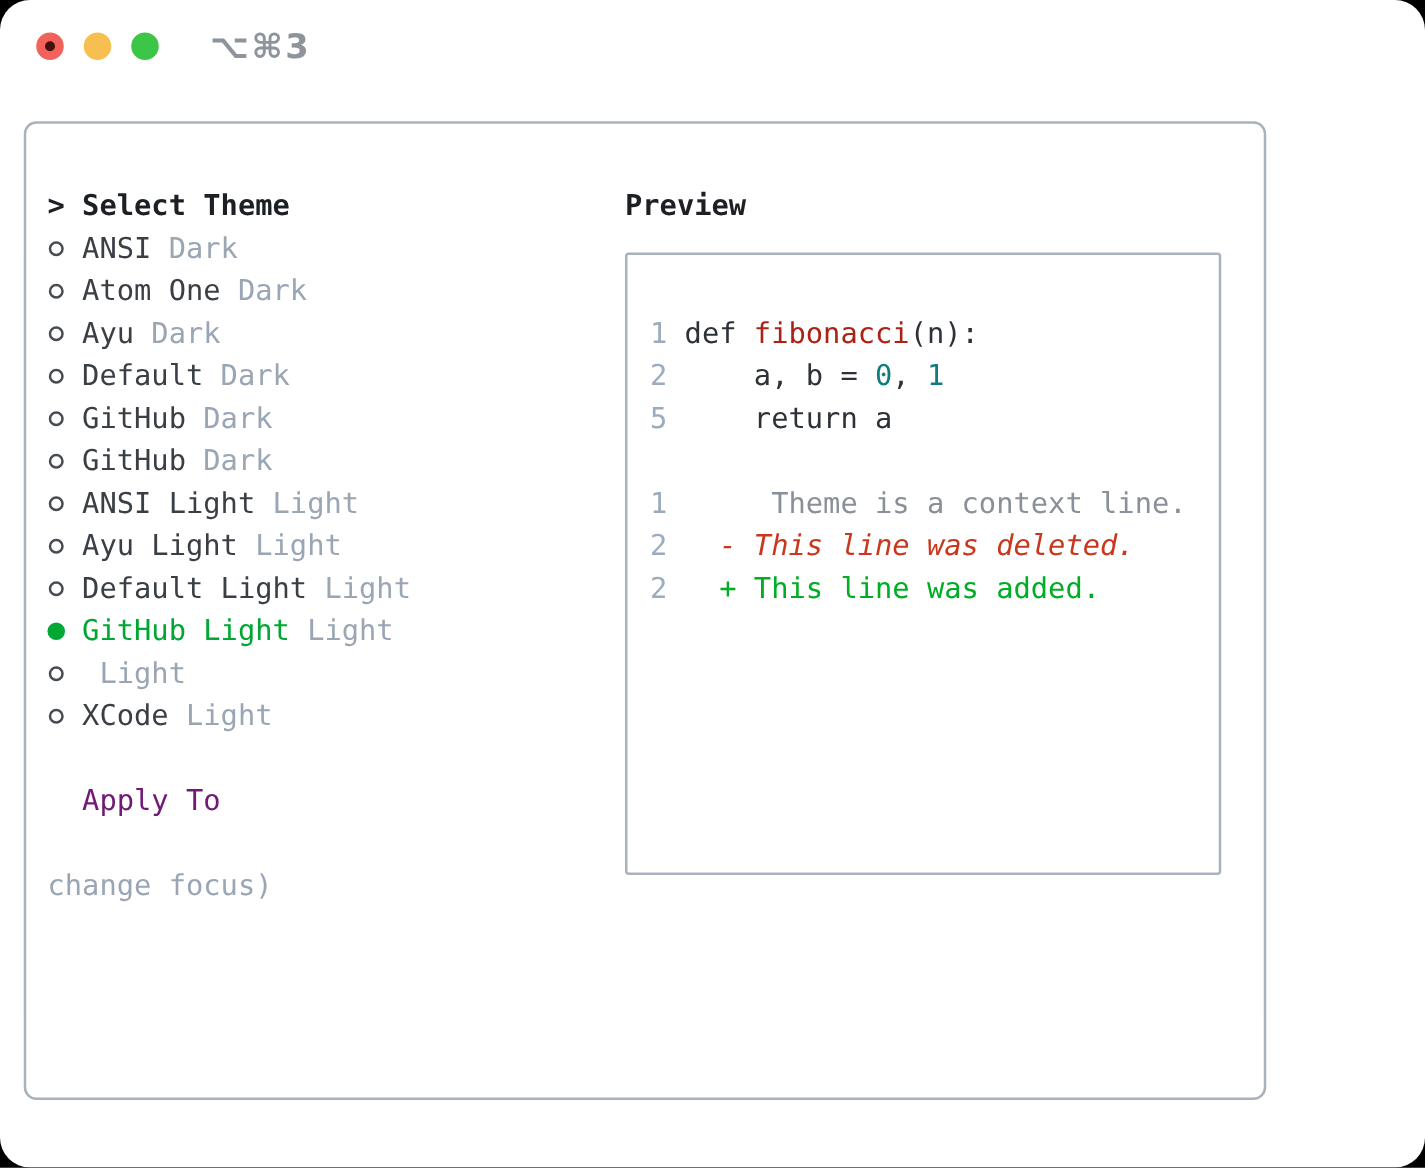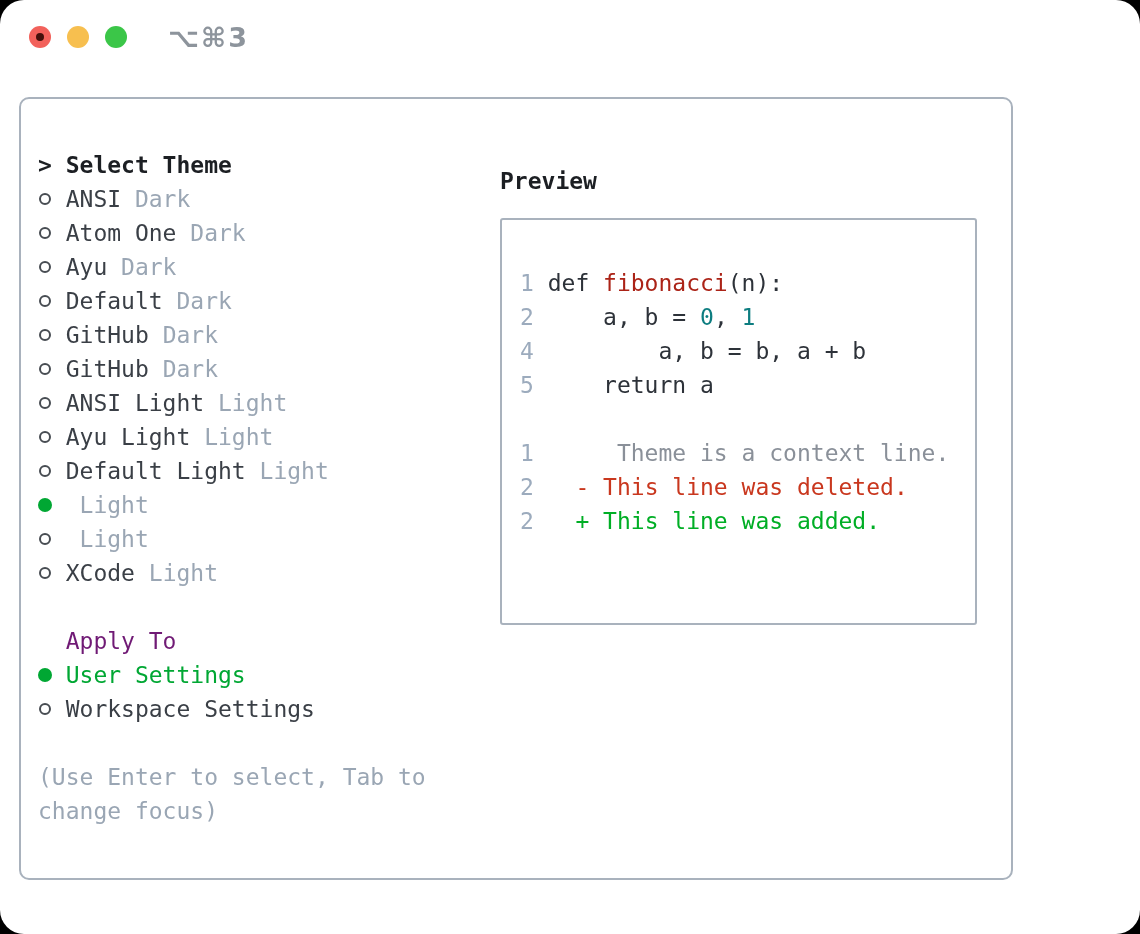--- a/index.html
+++ b/index.html
@@ -19,49 +19,49 @@
     position:absolute;left:168px;top:22px;font-family:"DejaVu Sans",sans-serif;
     font-size:27px;font-weight:600;color:var(--title-gray);letter-spacing:2px;
   }
   
   .panel{
     position:absolute;left:19px;top:97px;width:994px;height:783px;
     box-sizing:border-box;border:2px solid var(--border);border-radius:10px;
     padding:49px 0 0 17px;display:flex;background:#fff;
   }
   .left-col{width:462px;}
-  .right-col{flex:1;margin-top:16px;}
+  .right-col{flex:1;}
   .row{height:34px;line-height:34px;font-size:23px;white-space:pre;display:flex;align-items:center;color:var(--item-text);}
   .row.blank{height:34px;}
   .marker{display:inline-flex;width:27.7px;flex:0 0 27.7px;align-items:center;}
   .ring{width:12px;height:12px;border:2px solid #474c52;border-radius:50%;box-sizing:border-box;margin-left:1px;}
   .dotsel{width:14px;height:14px;border-radius:50%;background:var(--selected-green);}
   .hdr{color:var(--text-dark);font-weight:bold;}
   .prefix{color:var(--text-dark);font-weight:bold;}
   .item-name{color:var(--item-text);}
   .item-name.sel{color:var(--selected-green);}
   .variant{color:var(--muted);}
   .subhdr{color:#701a75;}
   .hint{color:var(--muted);}
   
   .preview-header{margin-left:0;}
   .preview-box{
-    margin-top:20px;width:477px;height:407px;box-sizing:border-box;
+    margin-top:20px;width:477px;height:498px;box-sizing:border-box;
     border:2px solid var(--border);border-radius:3px;background:#fff;
     padding:46px 12px 0 18px;overflow:hidden;
   }
   .pline{height:34px;line-height:34px;font-size:23px;white-space:pre;color:var(--code-fg);}
   .lineno{display:inline-block;width:2ch;color:var(--lineno);}
   .diff-block{margin-top:34px;}
   .c-fg{color:var(--code-fg);}
   .c-red{color:var(--function-red);}
   .c-teal{color:var(--number-teal);}
   .c-blue{color:var(--builtin-blue);}
   .c-context{color:var(--context-gray);}
-  .c-deleted{color:var(--deleted-red);}
+  .c-deleted{color:var(--deleted-red);font-style:italic;}
   .c-added{color:var(--added-green);}
 </style>
 </head>
 <body>
 
 <div class="window">
 
   <div class="titlebar">
     <div class="dot dot-red"></div>
     <div class="dot dot-yellow"></div>
@@ -80,55 +80,49 @@
       <div id="theme-list">
           <div class="row"><span class="marker"><span class="ring"></span></span><span class="item-name">ANSI</span><span class="variant"> Dark</span></div>
           <div class="row"><span class="marker"><span class="ring"></span></span><span class="item-name">Atom One</span><span class="variant"> Dark</span></div>
           <div class="row"><span class="marker"><span class="ring"></span></span><span class="item-name">Ayu</span><span class="variant"> Dark</span></div>
           <div class="row"><span class="marker"><span class="ring"></span></span><span class="item-name">Default</span><span class="variant"> Dark</span></div>
           <div class="row"><span class="marker"><span class="ring"></span></span><span class="item-name">GitHub</span><span class="variant"> Dark</span></div>
           <div class="row"><span class="marker"><span class="ring"></span></span><span class="item-name">GitHub</span><span class="variant"> Dark</span></div>
           <div class="row"><span class="marker"><span class="ring"></span></span><span class="item-name">ANSI Light</span><span class="variant"> Light</span></div>
           <div class="row"><span class="marker"><span class="ring"></span></span><span class="item-name">Ayu Light</span><span class="variant"> Light</span></div>
           <div class="row"><span class="marker"><span class="ring"></span></span><span class="item-name">Default Light</span><span class="variant"> Light</span></div>
-          <div class="row"><span class="marker"><span class="dotsel"></span></span><span class="variant"> Light</span></div>
+          <div class="row"><span class="marker"><span class="dotsel"></span></span><span class="item-name sel">GitHub Light</span><span class="variant"> Light</span></div>
           <div class="row"><span class="marker"><span class="ring"></span></span><span class="variant"> Light</span></div>
           <div class="row"><span class="marker"><span class="ring"></span></span><span class="item-name">XCode</span><span class="variant"> Light</span></div>
         </div>
 
       <div class="row blank"></div>
 
       <div class="row">
         <span class="marker"></span>
         <span class="subhdr">Apply To</span>
       </div>
 
-      <div id="apply-list">
-          <div class="row"><span class="marker"><span class="dotsel"></span></span><span class="item-name sel">User Settings</span></div>
-          <div class="row"><span class="marker"><span class="ring"></span></span><span class="item-name">Workspace Settings</span></div>
-        </div>
 
       <div class="row blank"></div>
 
       <div id="hint-lines">
-          <div class="row hint">(Use Enter to select, Tab to</div>
           <div class="row hint">change focus)</div>
         </div>
     </div>
 
     <div class="right-col">
       <div class="row preview-header">
         <span class="hdr">Preview</span>
       </div>
 
       <div class="preview-box">
         <div id="code-lines">
             <div class="pline"><span class="lineno">1</span><span class="c-fg">def </span><span class="c-red">fibonacci</span><span class="c-fg">(n):</span></div>
             <div class="pline"><span class="lineno">2</span><span class="c-fg">    a, b = </span><span class="c-teal">0</span><span class="c-fg">, </span><span class="c-teal">1</span></div>
-            <div class="pline"><span class="lineno">4</span><span class="c-fg">        a, b = b, a + b</span></div>
             <div class="pline"><span class="lineno">5</span><span class="c-fg">    return a</span></div>
           </div>
         <div id="diff-lines" class="diff-block">
             <div class="pline"><span class="lineno">1</span><span class="c-context">     Theme is a context line.</span></div>
             <div class="pline"><span class="lineno">2</span><span class="c-fg">  </span><span class="c-deleted">- This line was deleted.</span></div>
             <div class="pline"><span class="lineno">2</span><span class="c-fg">  </span><span class="c-added">+ This line was added.</span></div>
           </div>
       </div>
     </div>
 

